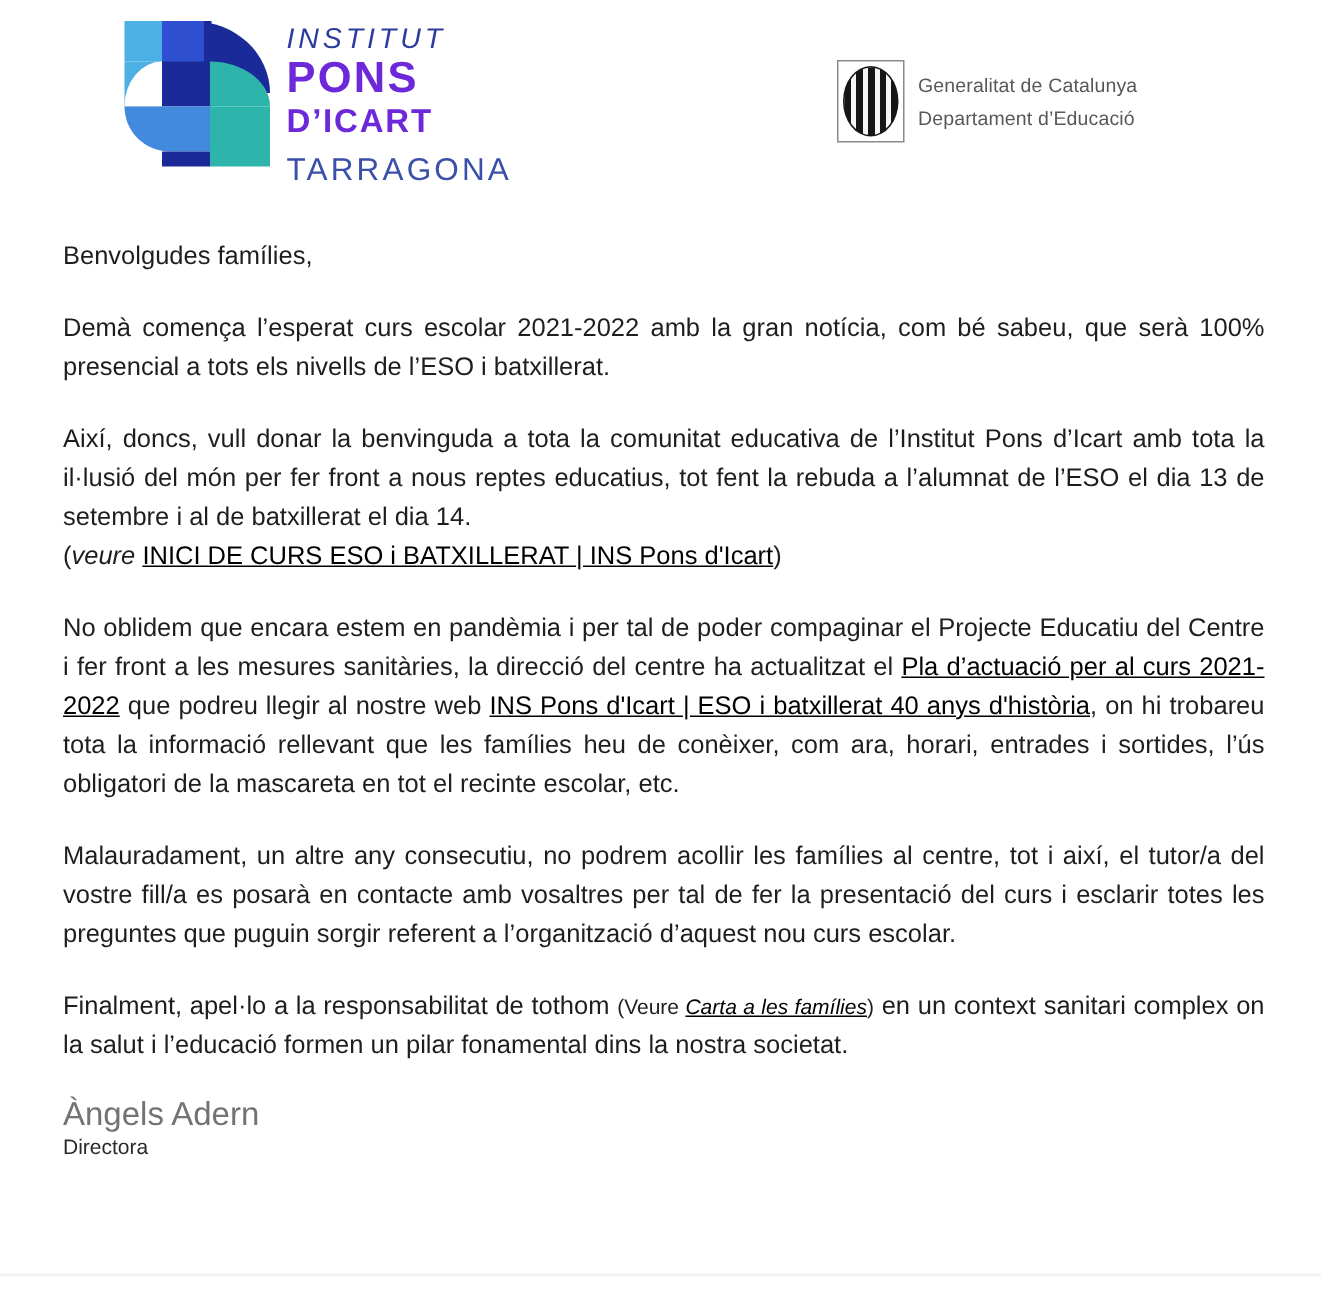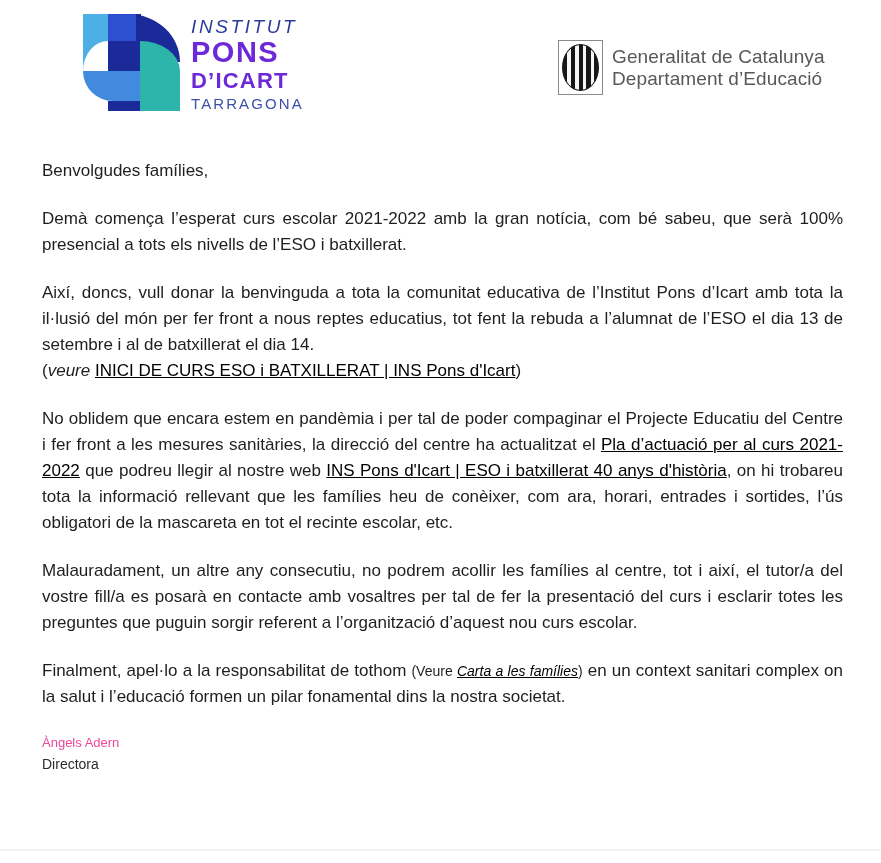--- a/index.html
+++ b/index.html
@@ -25,51 +25,51 @@
   .lm-white-q    { left:0;    top:27px; width:25px; height:30px; background:#fff; border-top-left-radius:100% 100%; }
   .lm-teal-q     { left:57px; top:27px; width:40px; height:30px; border-top-right-radius:100% 100%; }
   .lm-bluebar    { left:0;    top:57px; width:57px; height:30px; border-bottom-left-radius:30px; }
   .lm-teal-sq    { left:57px; top:57px; width:40px; height:40px; }
   .lm-navy-strip { left:25px; top:87px; width:32px; height:10px; }
 
   .logo-text { padding-top: 2px; white-space: nowrap; }
   .inst-l1 { font-size:19px; line-height:21px; letter-spacing:2.6px; font-weight:400; color:#2b3c9e;font-style:italic; }
   .inst-l2 { font-size:29px; line-height:31px; letter-spacing:1.5px; font-weight:700; color:#6d28d9; }
   .inst-l3 { font-size:22px; line-height:25px; letter-spacing:1.2px; font-weight:700; color:#6d28d9; }
-  .inst-l4 { font-size:15px; line-height:20px; letter-spacing:2.1px; font-weight:400; color:#3b50a8; margin-top:1px;text-align:right; }
+  .inst-l4 { font-size:21px; line-height:20px; letter-spacing:2.1px; font-weight:400; color:#3b50a8; margin-top:11px;text-align:right; }
 
   
   .gencat { position: absolute; left: 558px; top: 40px; display: flex; gap: 9px; align-items: center; }
   .gencat-mark {
     width: 45px; height: 55px; flex: 0 0 auto;
     border: 1px solid #8a8a8a; padding: 3px 3px;
     display: flex; align-items: center; justify-content: center;
   }
   .gencat-oval {
     width: 37px; height: 47px; border-radius: 50%;
     overflow: hidden;
     background: repeating-linear-gradient(90deg, #161616 0 4.4px, #f6f6f6 4.4px 7.8px);
     border: 1px solid #161616;
   }
-  .gencat-text { color:#58585a; font-size:19px; line-height:22px; letter-spacing:0.1px; }
+  .gencat-text { color:#58585a; font-size:13px; line-height:22px; letter-spacing:0.1px; }
 
   
   .letter-body {
     position: absolute; top: 158px; left: 42px; width: 801px;
     font-size: 17px; line-height: 26px; color: #1e1e1e;
   }
   .letter-body p { margin: 0 0 22px; text-align: justify; }
   .letter-body p.no-justify { text-align: left; }
   a.doc-link { color: #000000; text-decoration: underline; cursor: pointer; }
   .small-note { font-size: 14px; }
   a.italic-link { font-style: italic; font-size: 14px; }
   em.veure { font-style: italic; }
 
   .sig { margin-top: 20px; }
-  .sig-name { font-size: 13px; line-height: 22px; color:#ec4899; }
+  .sig-name { font-size: 22px; line-height: 22px; color:#737373; }
   .sig-role { font-size: 14px; line-height: 20px; color:#2a2a2a; }
 
   .page-edge-line { position:absolute; left:0; right:0; top:849px; height:2px; background:#f3f3f3; }
 </style>
 </head>
 <body>
 
 <div class="page">
 
   <div class="brand">

